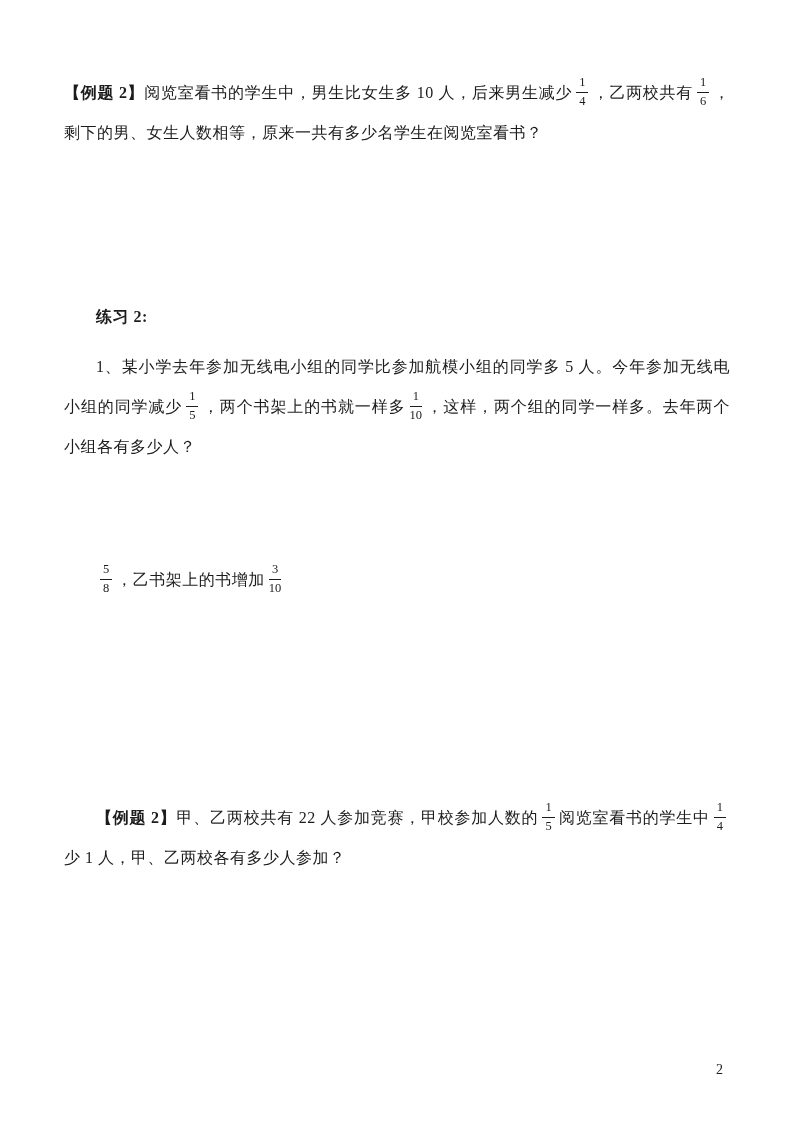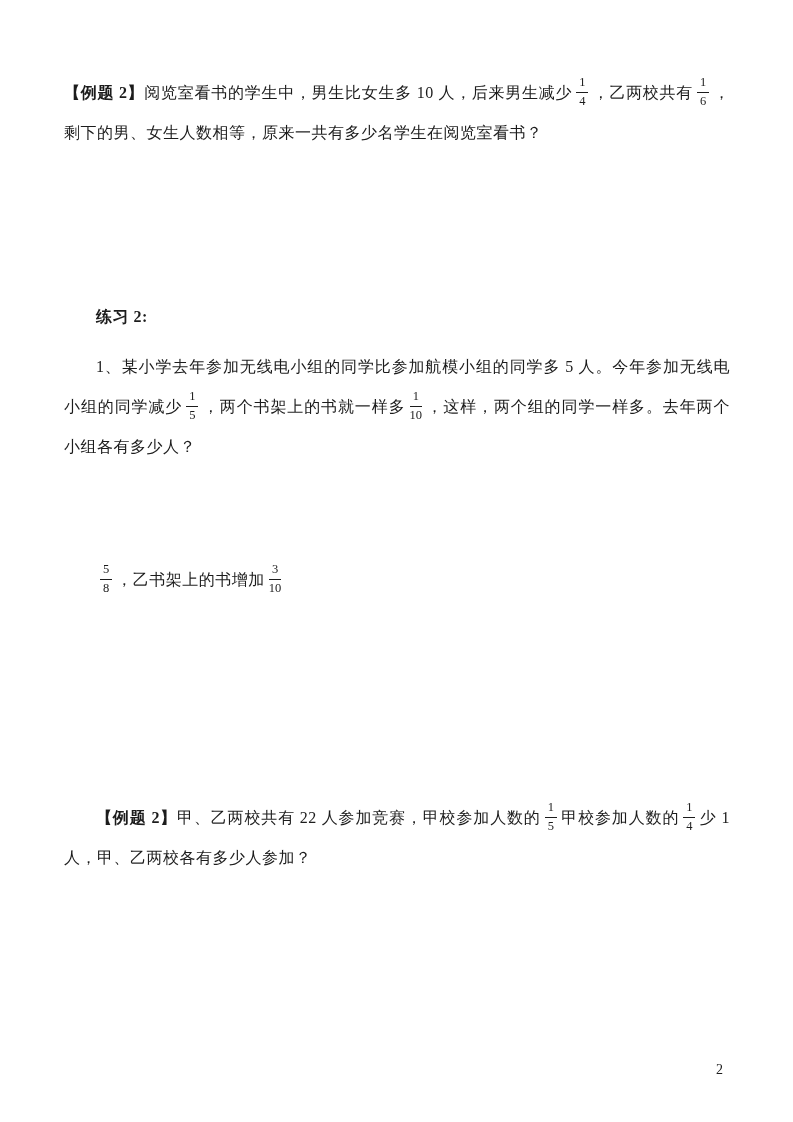--- a/index.html
+++ b/index.html
@@ -71,17 +71,17 @@
 <div class="page">
 
   <p class="para" style="top:73px"><span class="label">【例题 2】</span><span>阅览室看书的学生中，男生比女生多 10 人，后来男生减少</span><span class="frac"><span class="num">1</span><span class="den">4</span></span><span>，乙两校共有</span><span class="frac"><span class="num">1</span><span class="den">6</span></span><span>，剩下的男、女生人数相等，原来一共有多少名学生在阅览室看书？</span></p>
 
   <p class="para indent bold" style="top:297px">练习 2:</p>
 
   <p class="para indent" style="top:347px"><span>1、某小学去年参加无线电小组的同学比参加航模小组的同学多 5 人。今年参加无线电小组的同学减少</span><span class="frac"><span class="num">1</span><span class="den">5</span></span><span>，两个书架上的书就一样多</span><span class="frac"><span class="num">1</span><span class="den">10</span></span><span>，这样，两个组的同学一样多。去年两个小组各有多少人？</span></p>
 
   <p class="para indent" style="top:560px"><span class="frac"><span class="num">5</span><span class="den">8</span></span><span>，乙书架上的书增加</span><span class="frac"><span class="num">3</span><span class="den">10</span></span></p>
 
-  <p class="para indent" style="top:798px"><span class="label">【例题 2】</span><span>甲、乙两校共有 22 人参加竞赛，甲校参加人数的</span><span class="frac"><span class="num">1</span><span class="den">5</span></span><span>甲校参加人数的</span><span class="frac"><span class="num">1</span><span class="den">4</span></span><span>少 1 人，甲、乙两校各有多少人参加？</span></p>
+  <p class="para indent" style="top:798px"><span class="label">【例题 2】</span><span>甲、乙两校共有 22 人参加竞赛，甲校参加人数的</span><span class="frac"><span class="num">1</span><span class="den">5</span></span><span>阅览室看书的学生中</span><span class="frac"><span class="num">1</span><span class="den">4</span></span><span>少 1 人，甲、乙两校各有多少人参加？</span></p>
 
   <div class="pagenum">2</div>
 
 </div>
 
 </body></html>

